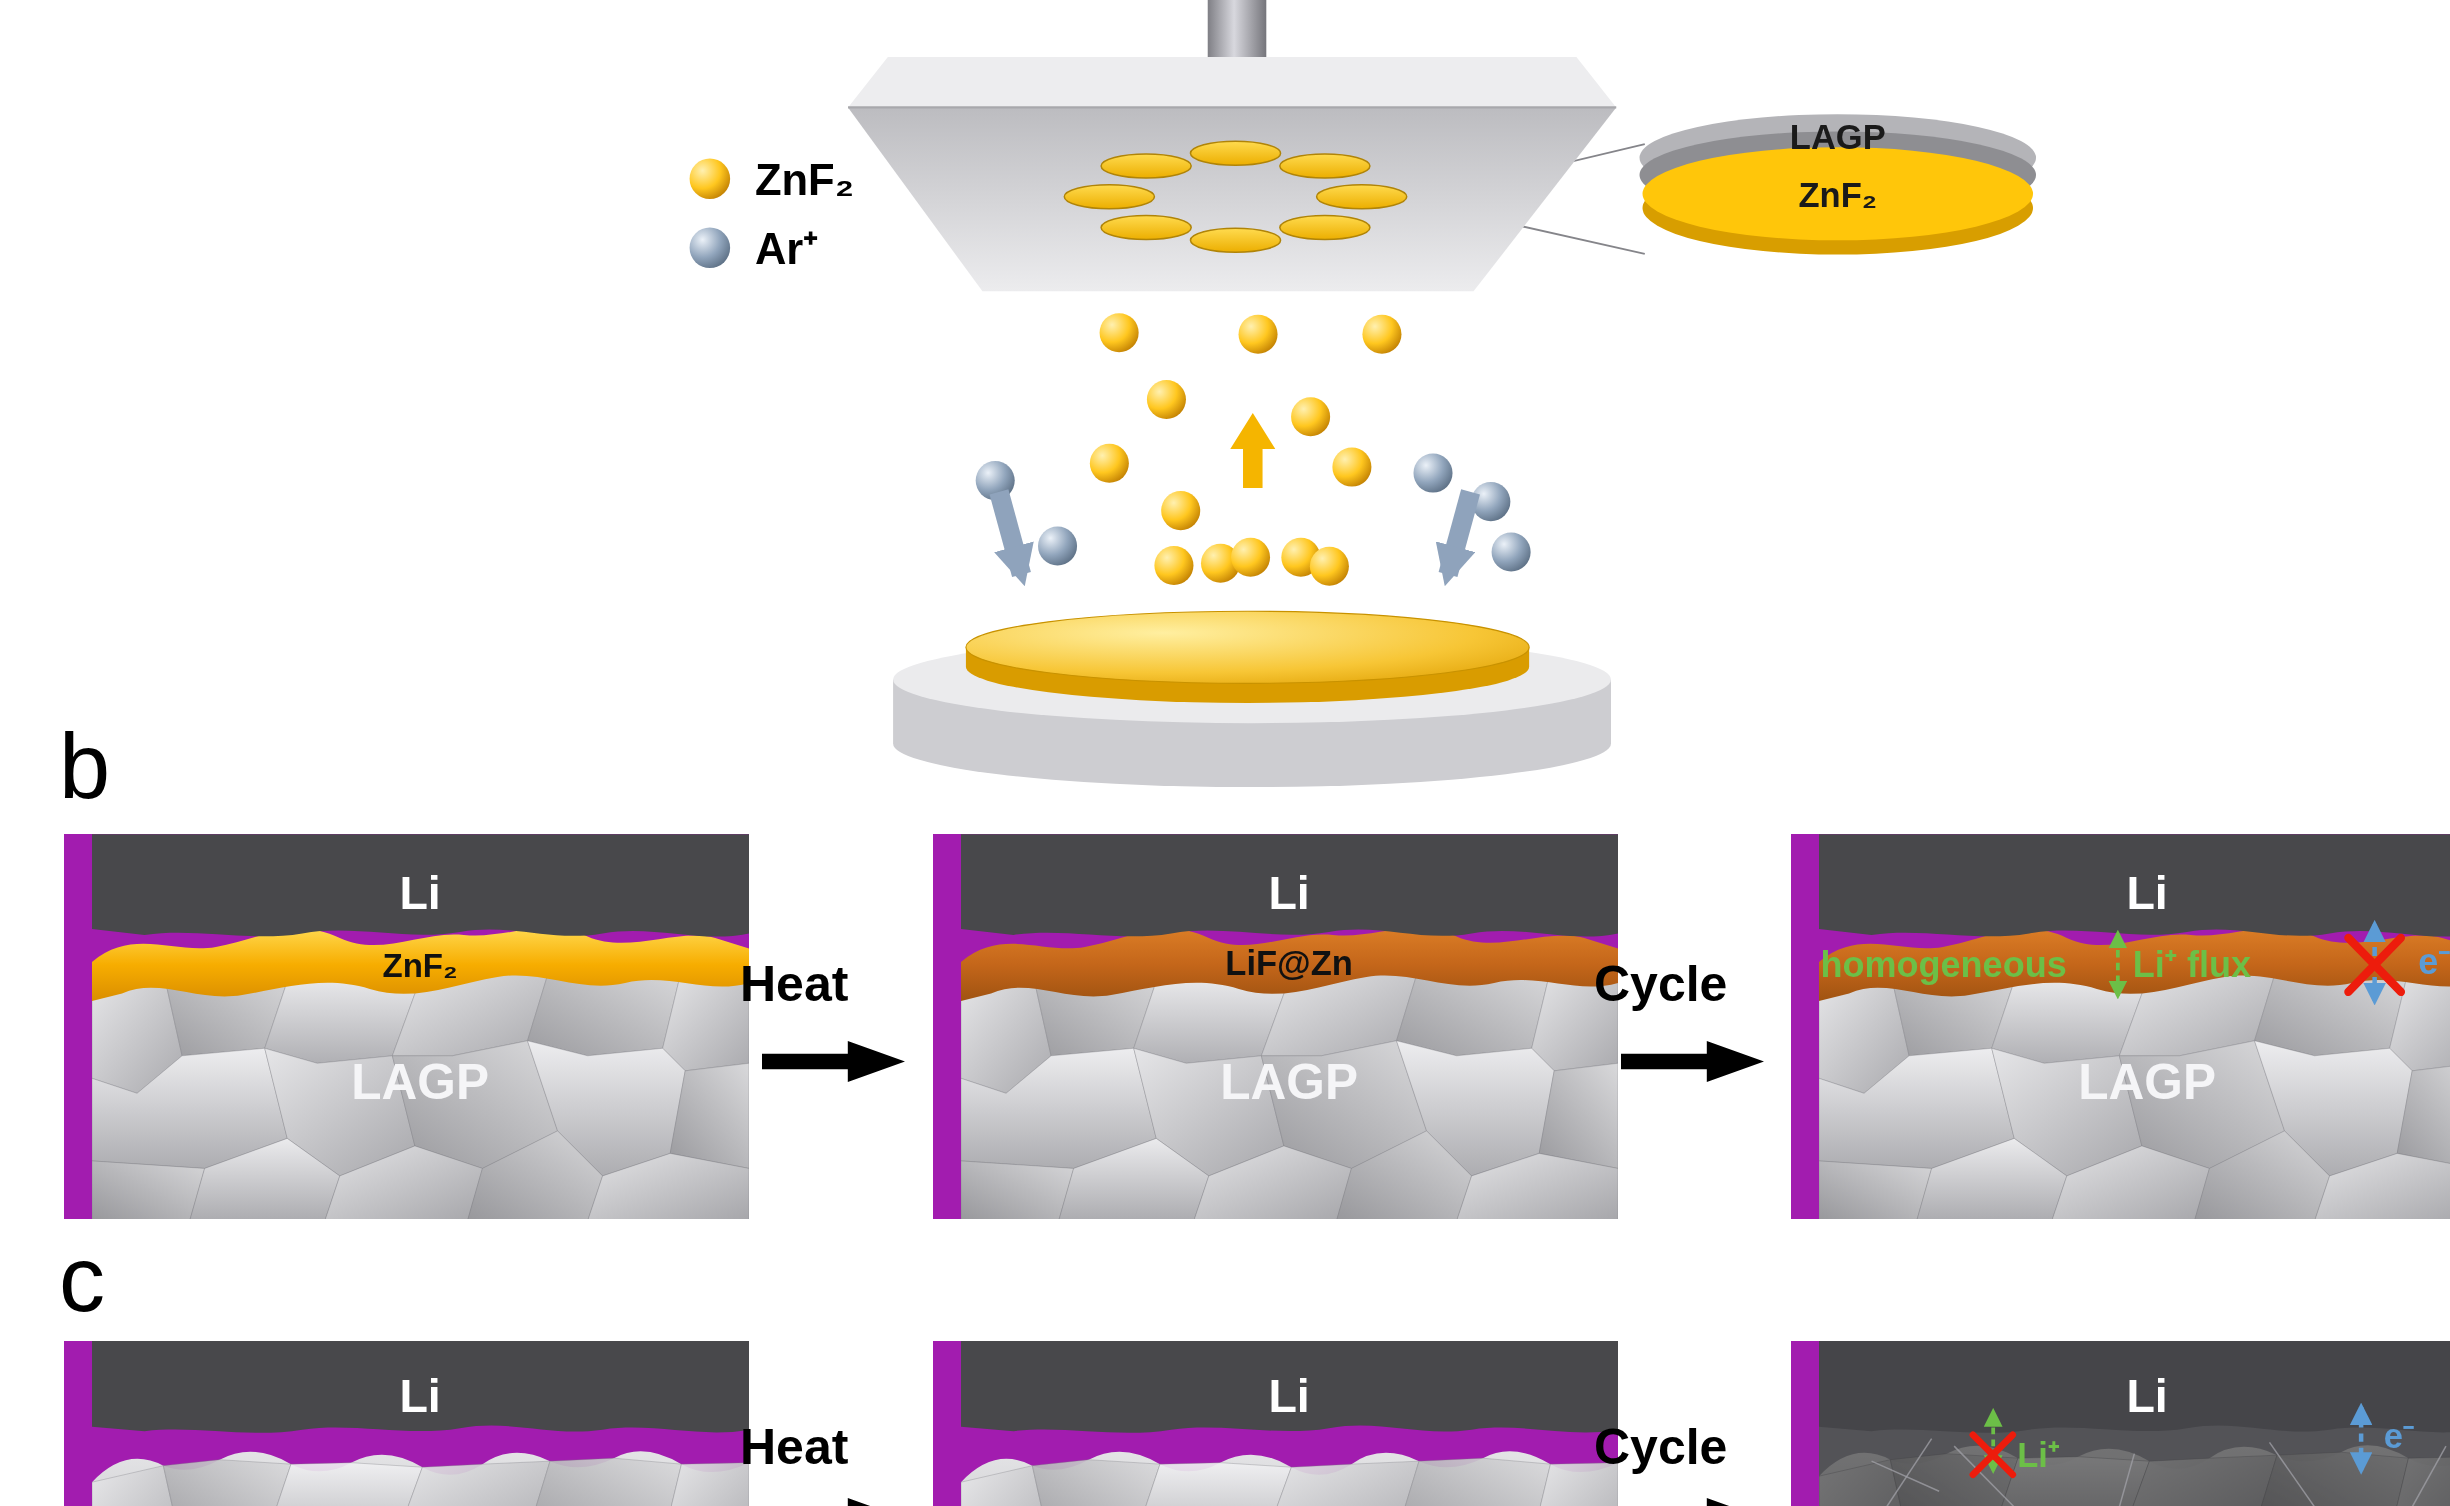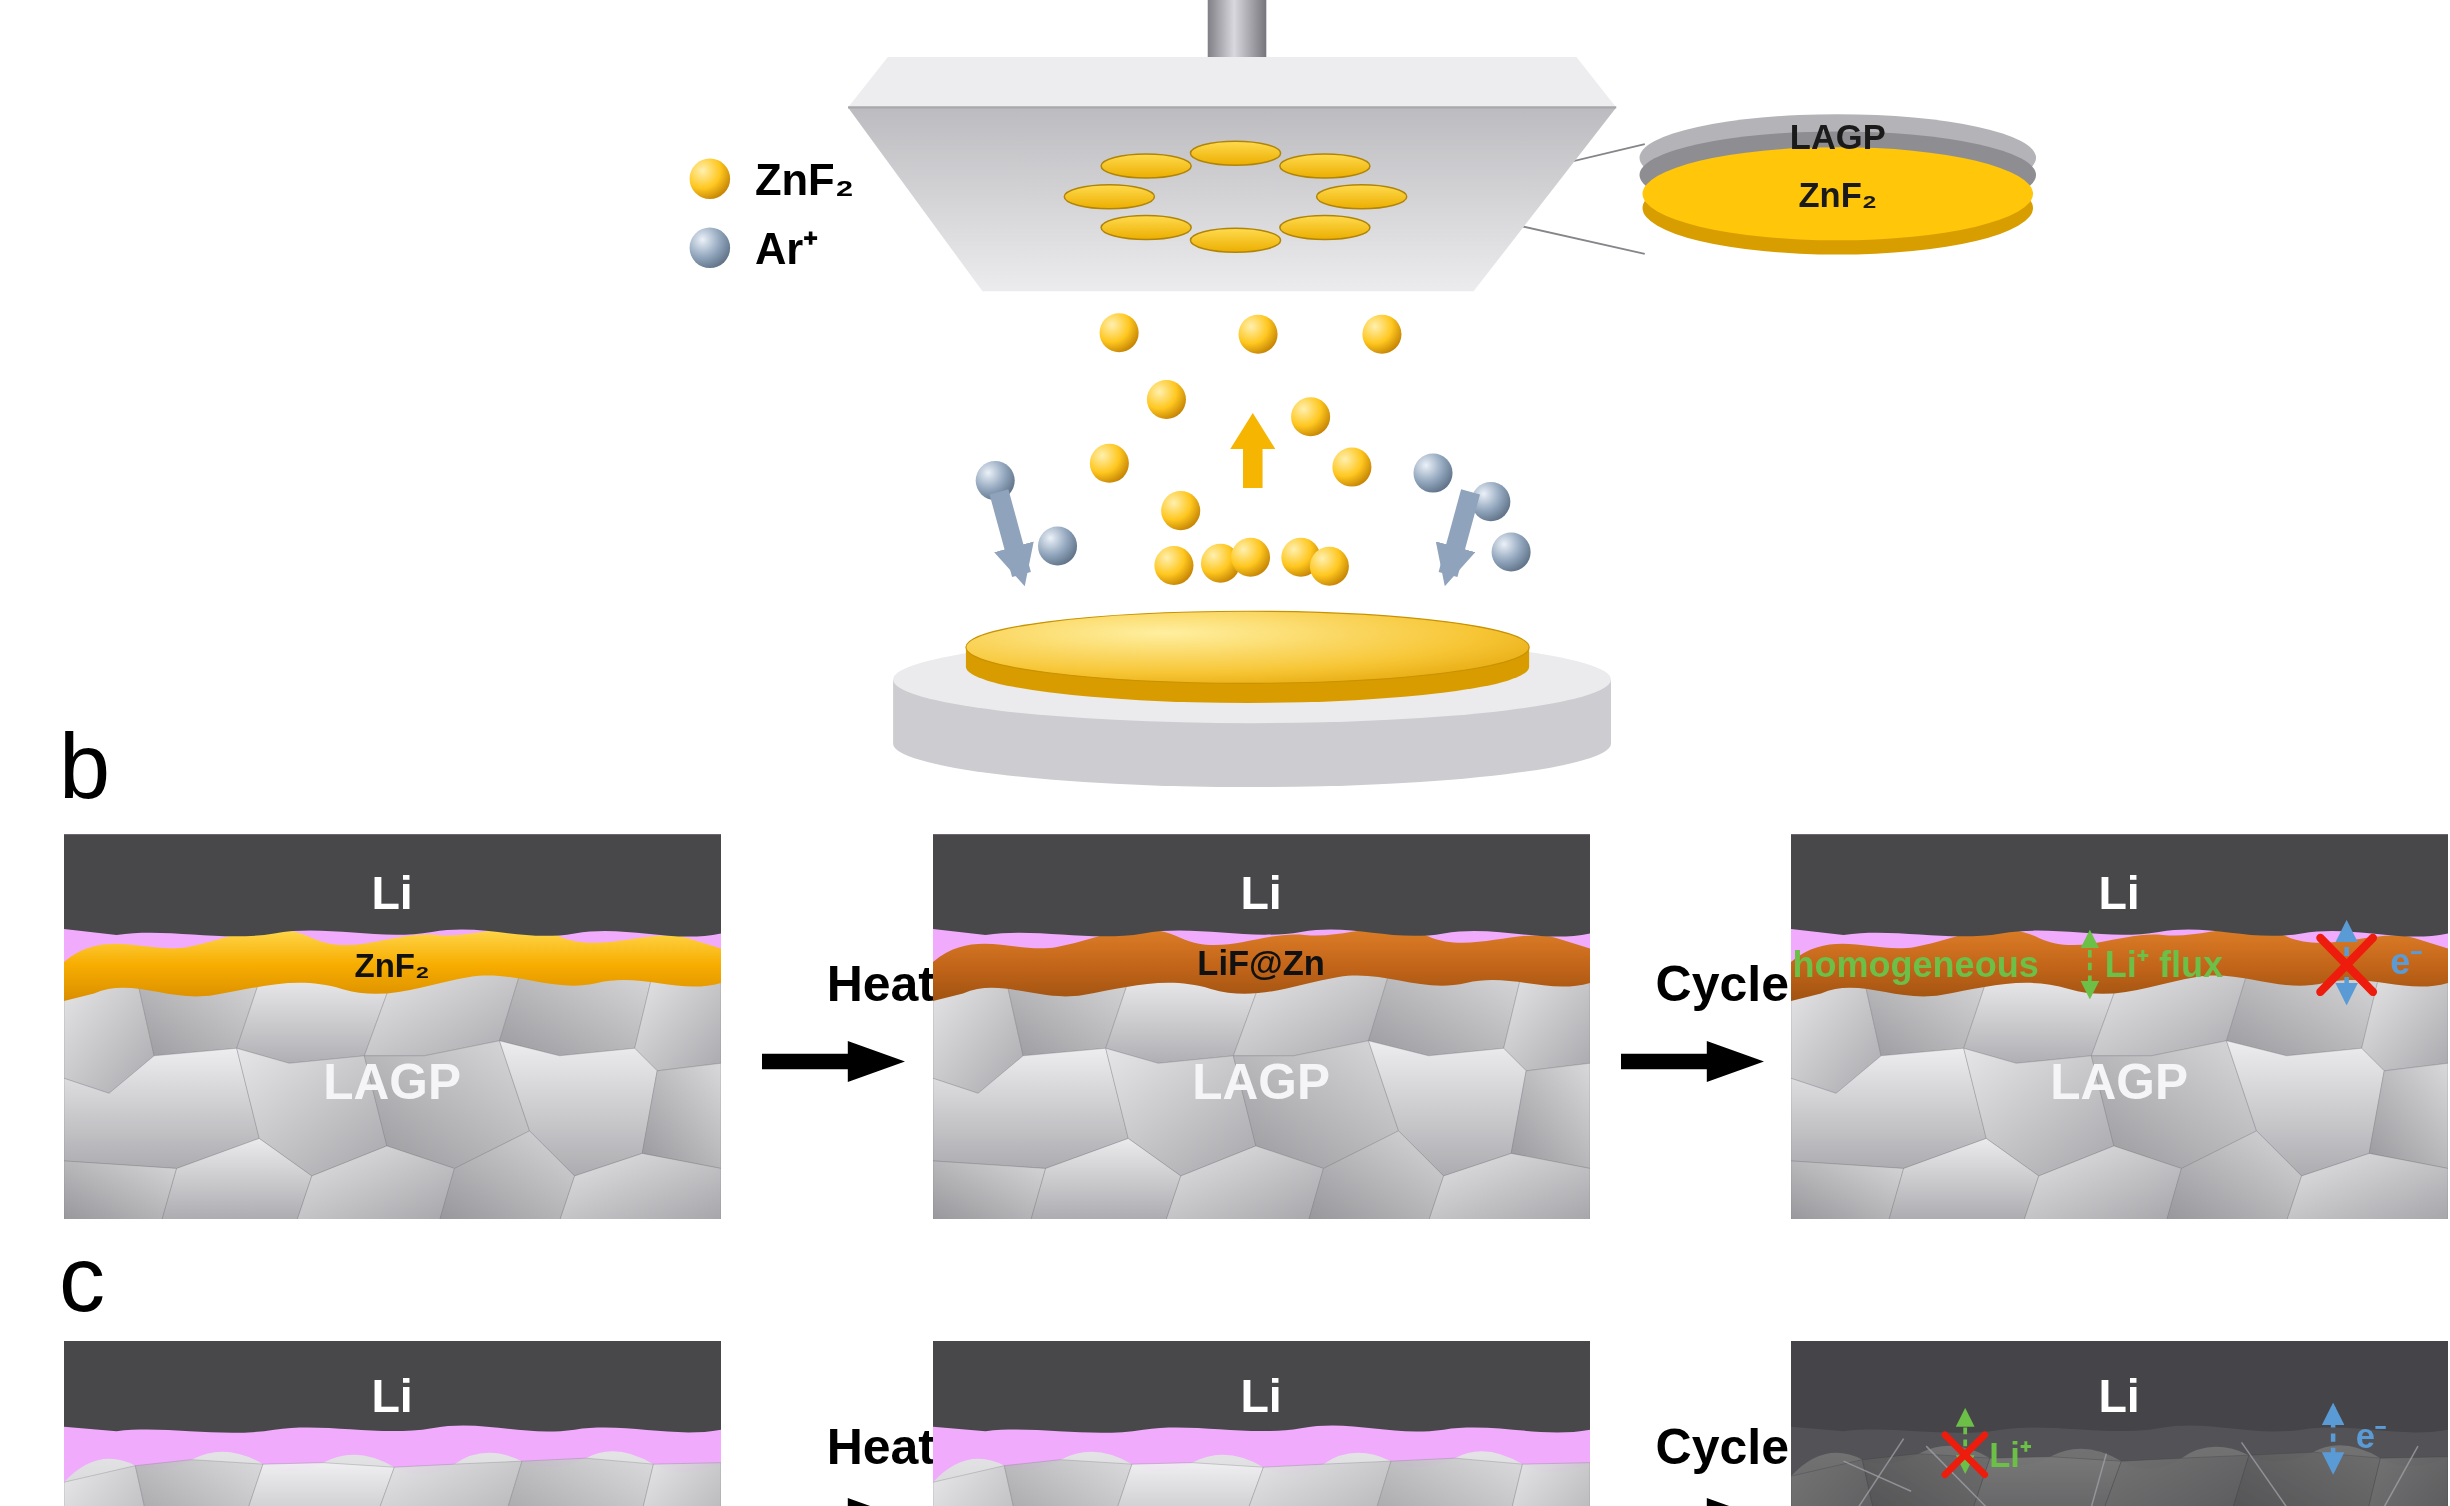--- a/index.html
+++ b/index.html
@@ -1,27 +1,27 @@
 <!DOCTYPE html>
 <html style="font-size:12px"><head>
 <meta charset="utf-8">
 <style>
   html,body{margin:0;padding:0;}
   body{
     width:2450px;height:1507px;position:relative;overflow:hidden;
     background:#ffffff;font-family:"Liberation Sans", sans-serif;
   }
   .abs{position:absolute;}
-  .panel{position:absolute;width:657px;overflow:hidden;background:#f0abfc;}
+  .panel{position:absolute;width:657px;overflow:hidden;background:#a21caf;padding-left:28px;}
   .panel svg{display:block;}
   .section-label{
     position:absolute;font-size:92px;font-weight:400;color:#000;line-height:1;
   }
   .flow-label{
-    position:absolute;width:195px;text-align:right;font-size:50px;font-weight:700;color:#000;
+    position:absolute;width:195px;text-align:left;font-size:50px;font-weight:700;color:#000;
   }
   .flow-arrow{
     position:absolute;width:143px;height:41px;background:#000;
     clip-path:polygon(0% 31%,60% 31%,60% 0%,100% 50%,60% 100%,60% 69%,0% 69%);
   }
   text{font-family:"Liberation Sans", sans-serif;}
 </style>
 </head>
 <body>
 

